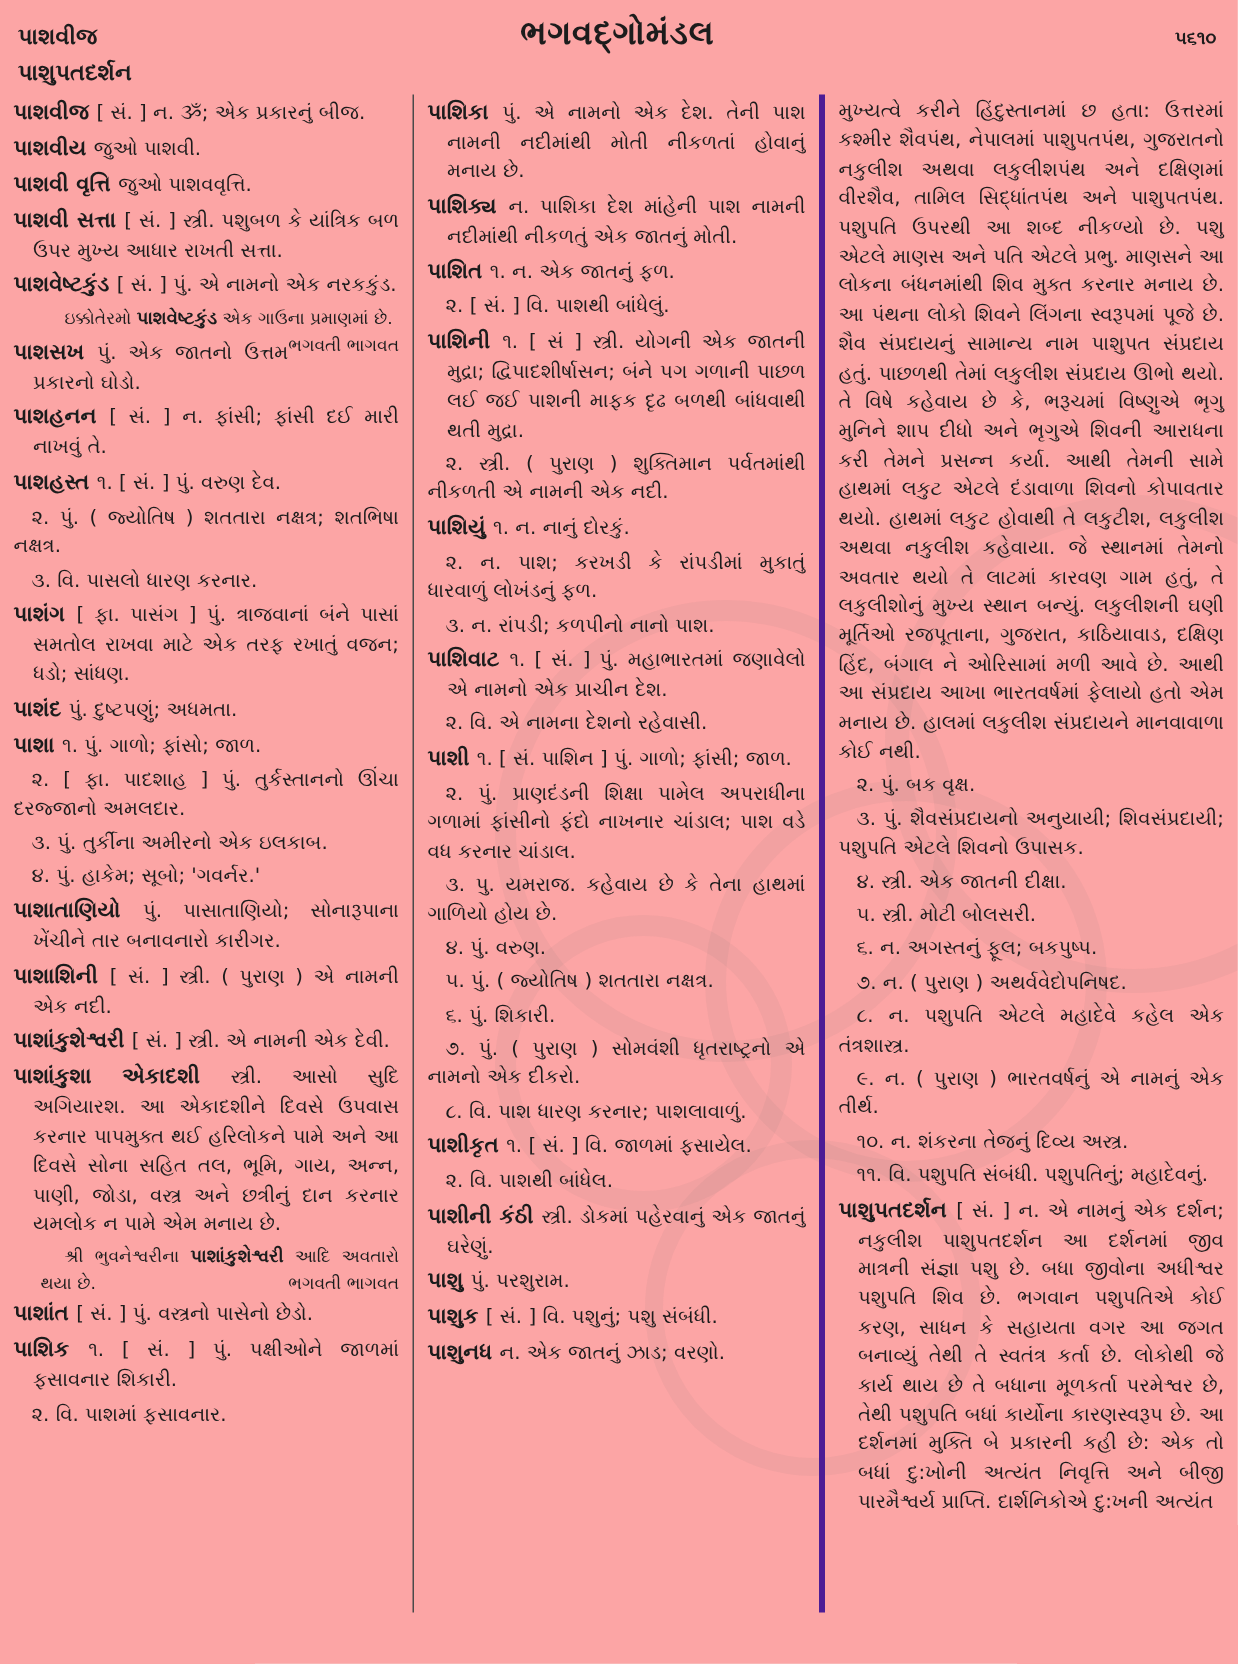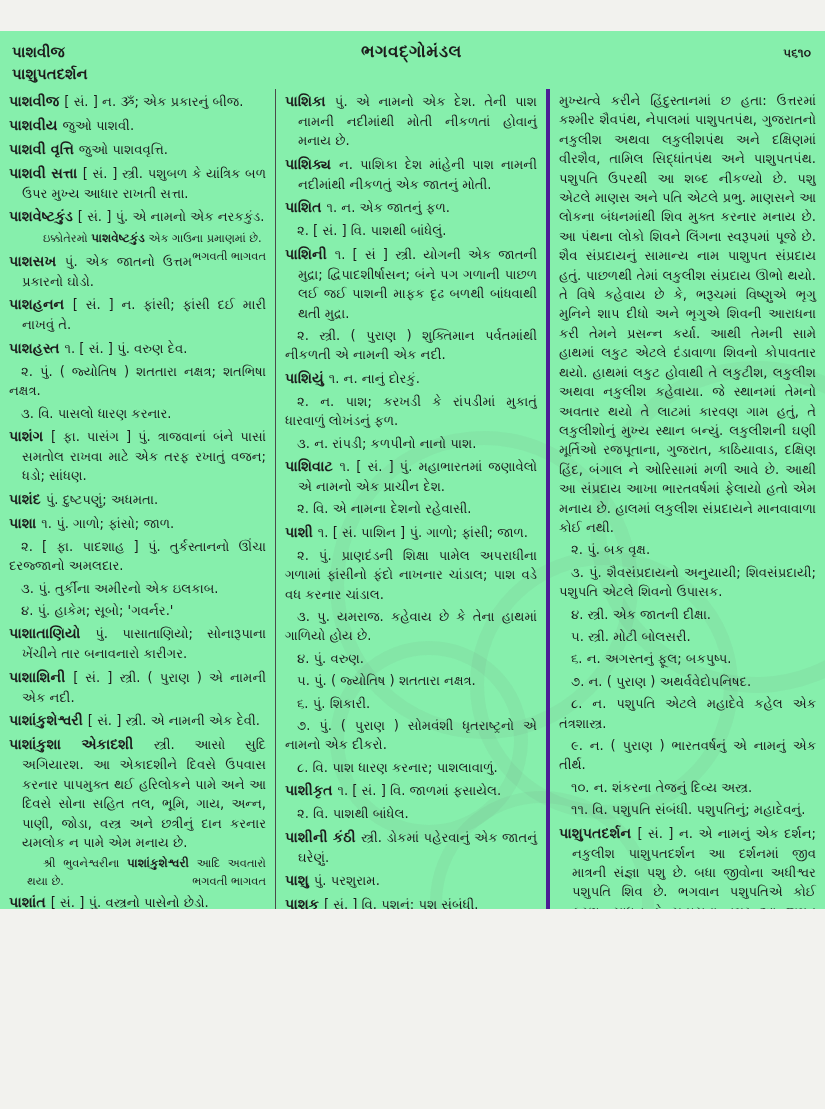--- a/index.html
+++ b/index.html
@@ -5,40 +5,39 @@
   html,body{margin:0;padding:0;}
   body{
     width:825px;height:1109px;
     background:#f2f2ee;
     font-family:"DejaVu Sans",sans-serif;
     color:#1c1c1c;
     overflow:hidden;
   }
   .page{
     position:relative;
-    width:825px;height:878px;
-    background:#86efac;
+    width:825px;height:1109px;
+    background:#fca5a5;
     overflow:hidden;
-    margin-top:31px;
   }
   
   .wm{position:absolute;border-radius:50%;border:14px solid rgba(120,120,110,0.07);z-index:0;}
   .wm1{width:280px;height:280px;left:330px;top:400px;}
   .wm2{width:240px;height:240px;left:470px;top:520px;}
   .wm3{width:170px;height:170px;left:330px;top:610px;}
   .wm4{width:300px;height:300px;left:590px;top:330px;border-width:16px;}
   .wm5{width:200px;height:200px;left:430px;top:760px;border-width:12px;}
 
   .hdr{
     position:relative;z-index:2;
     padding:10px 14px 0 12px;
   }
   .hdr-row{display:flex;align-items:baseline;}
   .hdr-left{width:30%;font-weight:bold;font-size:15px;}
-  .hdr-center{width:40%;text-align:center;font-weight:bold;font-size:17px;letter-spacing:.5px;}
+  .hdr-center{width:40%;text-align:center;font-weight:bold;font-size:22px;letter-spacing:.5px;}
   .hdr-right{width:30%;text-align:right;font-weight:bold;font-size:12px;}
   .hdr-left2{font-weight:bold;font-size:15px;margin-top:4px;}
 
   .cols{
     position:relative;z-index:1;
     display:flex;
     margin-top:6px;
     min-height:1012px;
   }
   .col{

